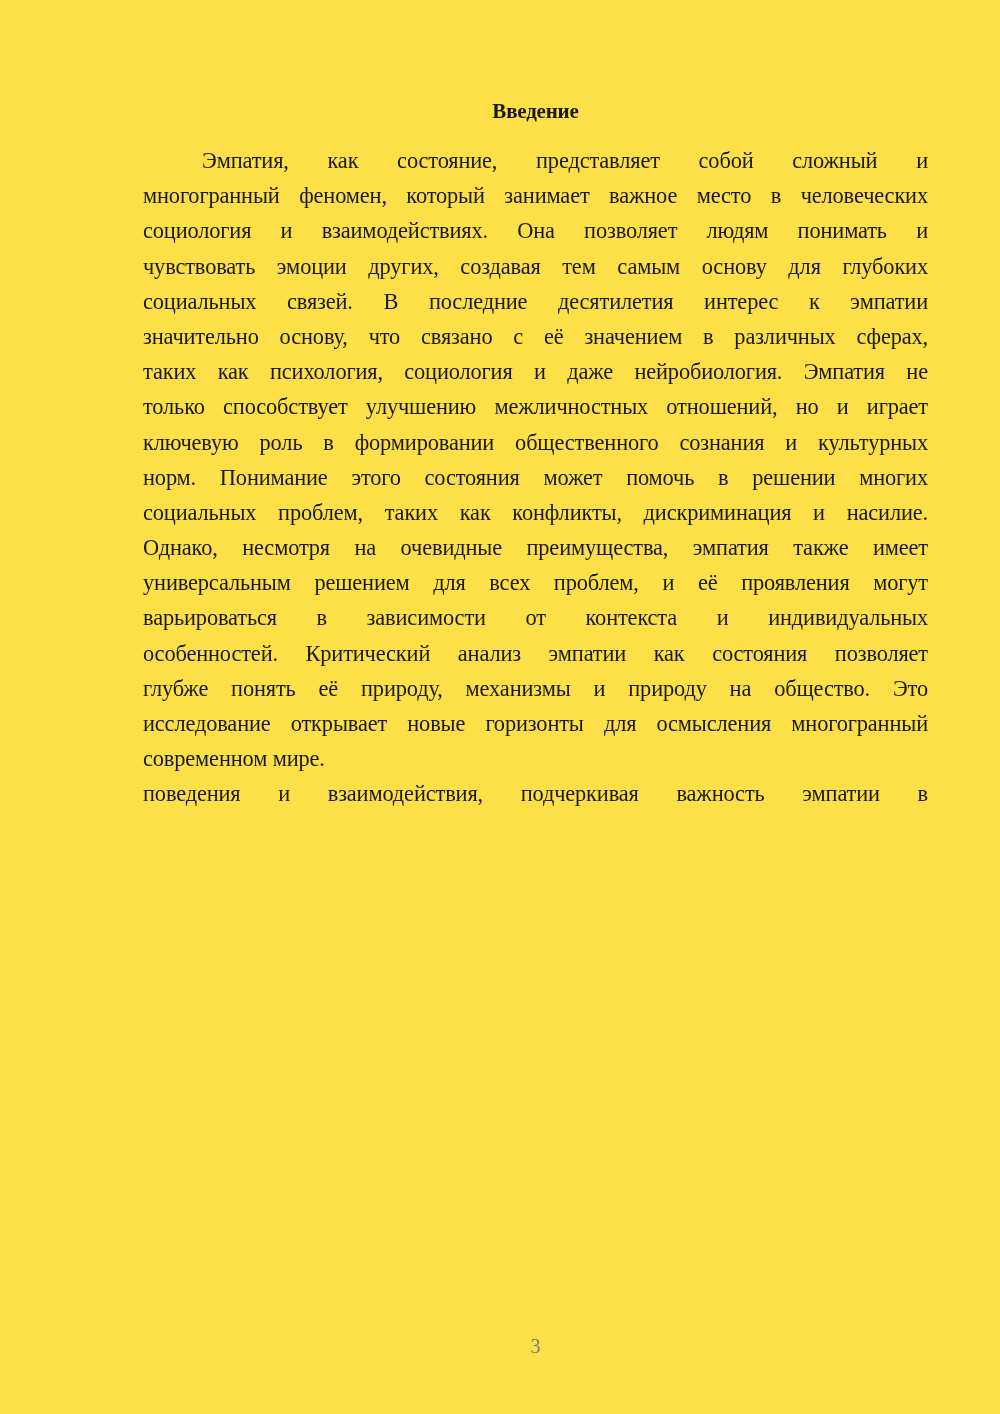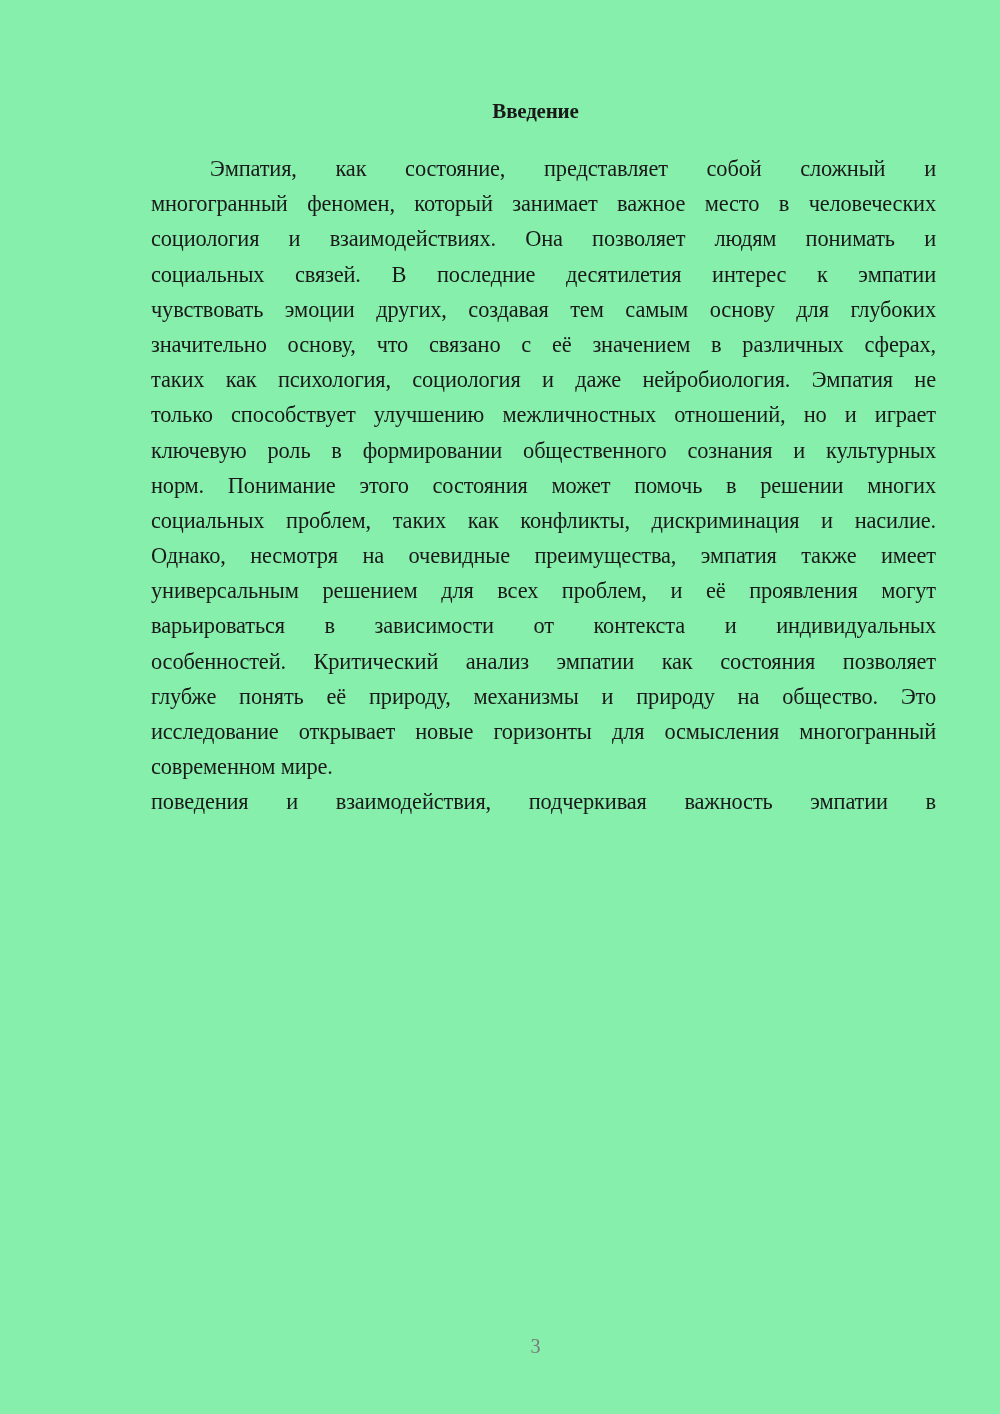--- a/index.html
+++ b/index.html
@@ -14,21 +14,21 @@
       overflow: hidden;
       font-family: "Liberation Serif", "DejaVu Serif", serif;
       color: #1a1a1a;
     }
     .page {
       position: absolute;
       left: 0;
       top: 0;
       width: 1000px;
       height: 1414px;
-      background: #86efac;
+      background: #fde047;
     }
     .title {
       position: absolute;
       top: 97px;
       left: 143px;
       width: 785px;
       text-align: center;
       font-weight: bold;
       font-size: 21px;
       line-height: 28px;
@@ -36,21 +36,21 @@
     }
     .body-text {
       position: absolute;
       top: 143px;
       left: 143px;
       width: 785px;
       font-size: 22.4px;
       line-height: 35.2px;
       text-align: justify;
       text-indent: 59px;
-      margin: 8px;
+      margin: 0;
       letter-spacing: -0.15px;
       word-spacing: 0px;
     }
     .line {
       display: block;
       text-align: justify;
       text-align-last: justify;
       white-space: nowrap;
       height: 35.2px;
       text-indent: 0;
@@ -75,22 +75,22 @@
 </head>
 <body>
 
 <div class="page">
   <div class="title">Введение</div>
 
   <div class="body-text">
     <span class="line first">Эмпатия, как состояние, представляет собой сложный и</span>
     <span class="line">многогранный феномен, который занимает важное место в человеческих</span>
     <span class="line">социология и взаимодействиях. Она позволяет людям понимать и</span>
+    <span class="line">чувствовать эмоции других, создавая тем самым основу для глубоких</span>
     <span class="line">социальных связей. В последние десятилетия интерес к эмпатии</span>
-    <span class="line">чувствовать эмоции других, создавая тем самым основу для глубоких</span>
     <span class="line">значительно основу, что связано с её значением в различных сферах,</span>
     <span class="line">таких как психология, социология и даже нейробиология. Эмпатия не</span>
     <span class="line">только способствует улучшению межличностных отношений, но и играет</span>
     <span class="line">ключевую роль в формировании общественного сознания и культурных</span>
     <span class="line">норм. Понимание этого состояния может помочь в решении многих</span>
     <span class="line">социальных проблем, таких как конфликты, дискриминация и насилие.</span>
     <span class="line">Однако, несмотря на очевидные преимущества, эмпатия также имеет</span>
     <span class="line">универсальным решением для всех проблем, и её проявления могут</span>
     <span class="line">варьироваться в зависимости от контекста и индивидуальных</span>
     <span class="line">особенностей. Критический анализ эмпатии как состояния позволяет</span>

